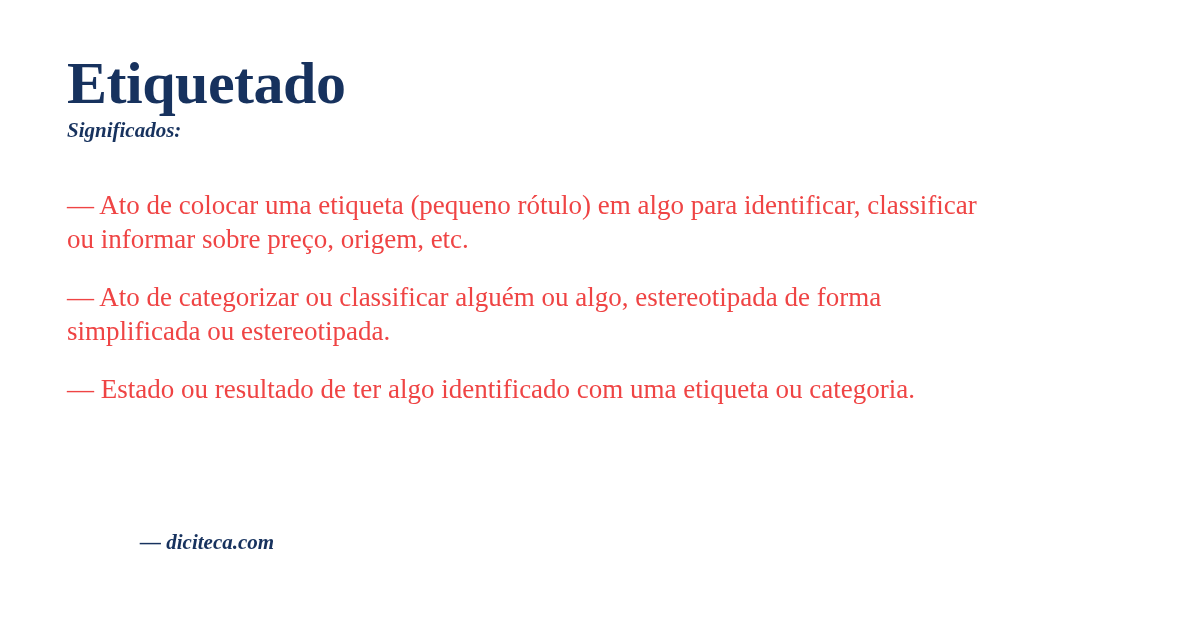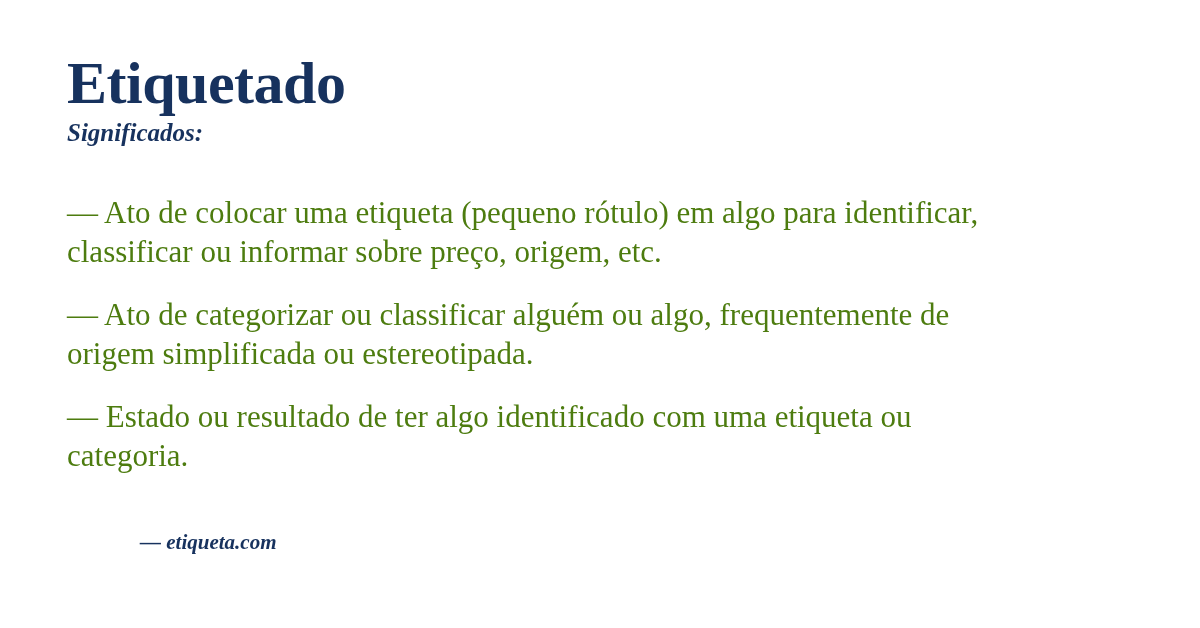--- a/index.html
+++ b/index.html
@@ -24,34 +24,34 @@
     font-family: "Liberation Serif", "DejaVu Serif", serif;
     font-size: 60px;
     font-weight: bold;
     color: #17325e;
     letter-spacing: -0.5px;
     line-height: 1.05;
     margin: 0;
   }
   .subtitle {
     font-family: "Liberation Serif", "DejaVu Serif", serif;
-    font-size: 25px;
+    font-size: 21px;
     font-style: italic;
     font-weight: bold;
     color: #17325e;
     margin: 4px 0 0 0;
     line-height: 1.1;
   }
   .definitions {
     margin-top: 46px;
   }
   .definition {
     font-family: "Liberation Serif", "DejaVu Serif", serif;
-    font-size: 31px;
-    color: #4d7c0f;
+    font-size: 27px;
+    color: #ef4444;
     line-height: 1.26;
     margin: 0 0 24px 0;
     max-width: 930px;
   }
   .definition:last-child {
     margin-bottom: 0;
   }
   .footer {
     position: absolute;
     left: 140px;
@@ -66,19 +66,19 @@
 </head>
 <body>
 
 <div class="card">
 
   <h1 class="title">Etiquetado</h1>
   <div class="subtitle">Significados:</div>
 
   <div class="definitions">
     <p class="definition">— Ato de colocar uma etiqueta (pequeno rótulo) em algo para identificar, classificar ou informar sobre preço, origem, etc.</p>
-    <p class="definition">— Ato de categorizar ou classificar alguém ou algo, frequentemente de origem simplificada ou estereotipada.</p>
+    <p class="definition">— Ato de categorizar ou classificar alguém ou algo, estereotipada de forma simplificada ou estereotipada.</p>
     <p class="definition">— Estado ou resultado de ter algo identificado com uma etiqueta ou categoria.</p>
   </div>
 
-  <div class="footer">— etiqueta.com</div>
+  <div class="footer">— diciteca.com</div>
 
 </div>
 
 </body></html>

